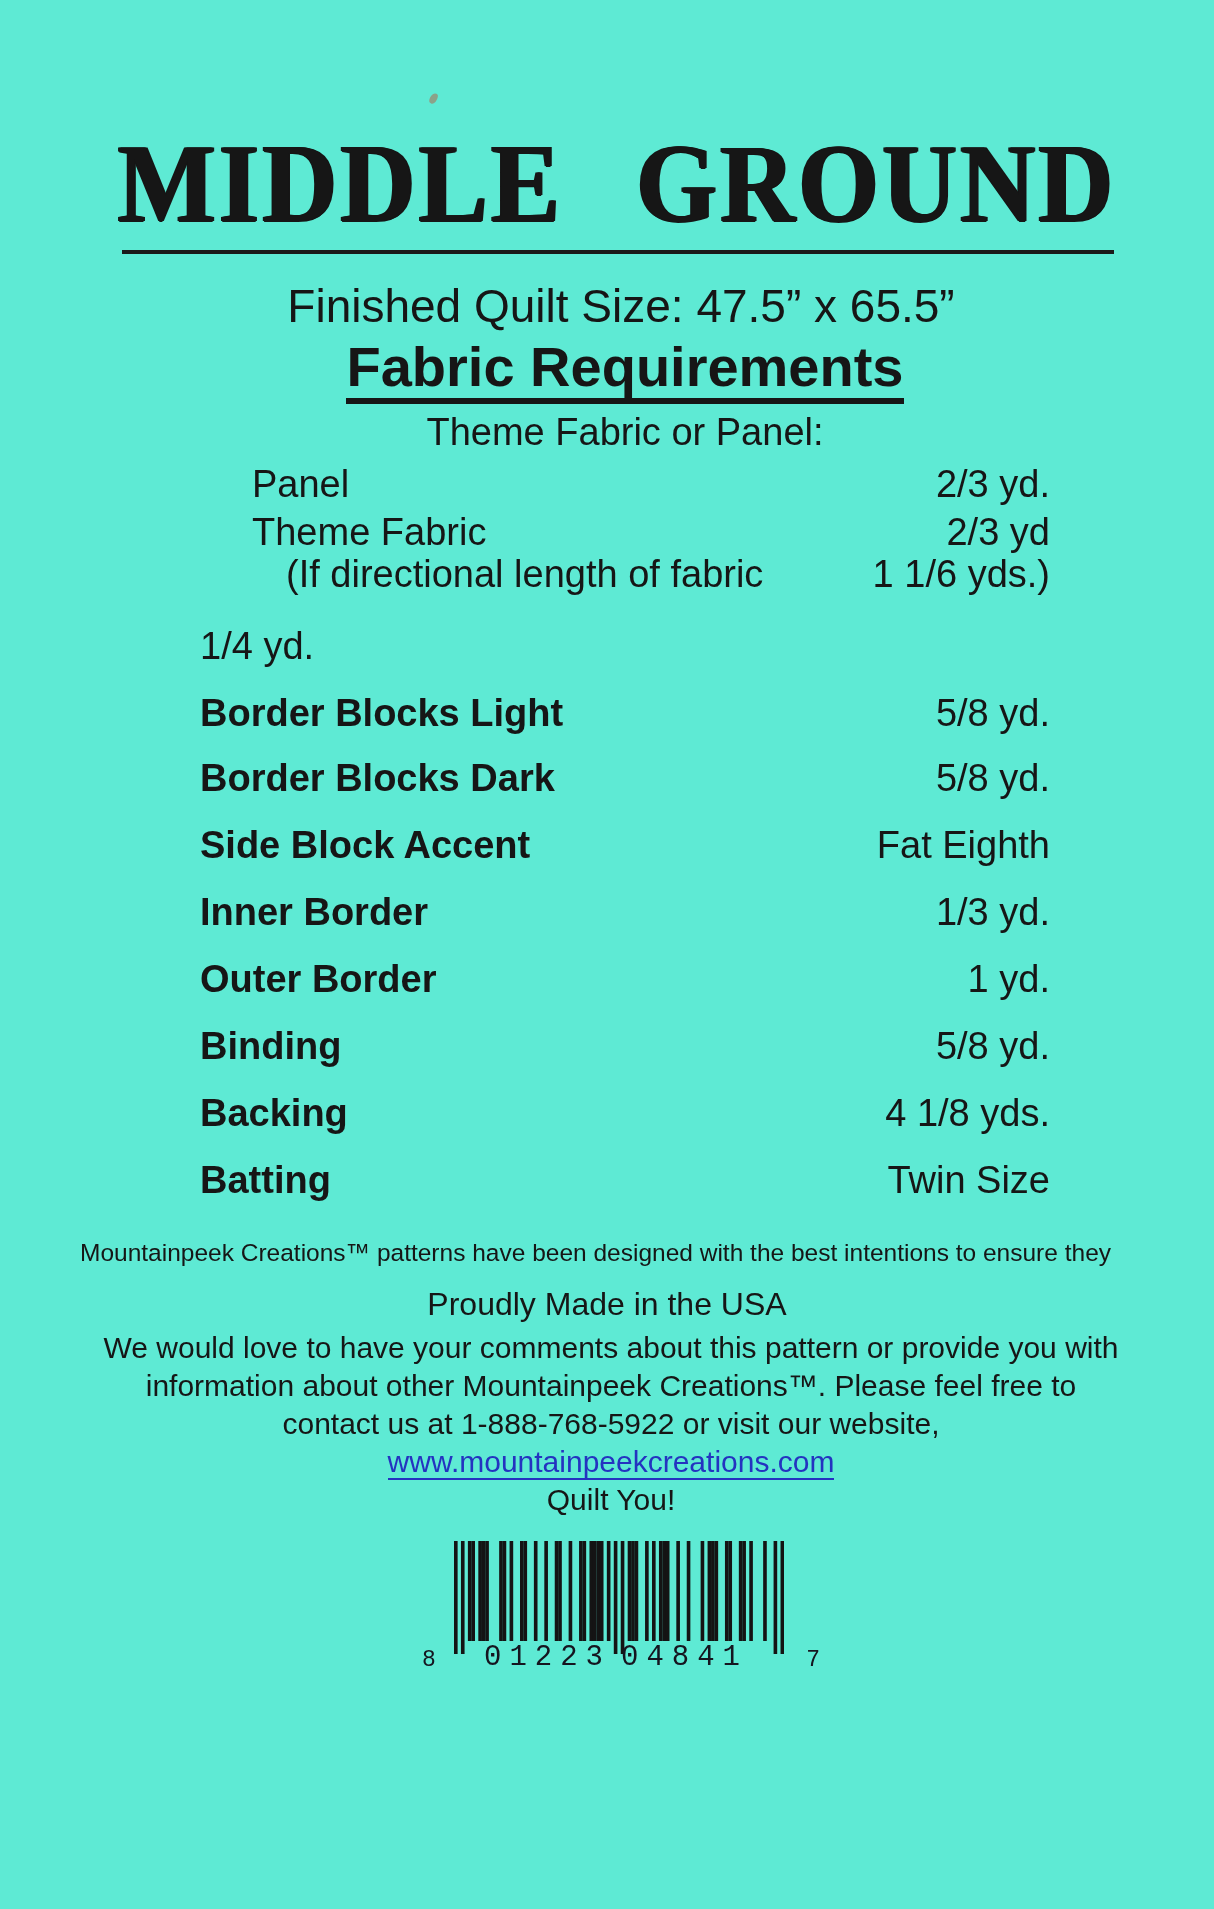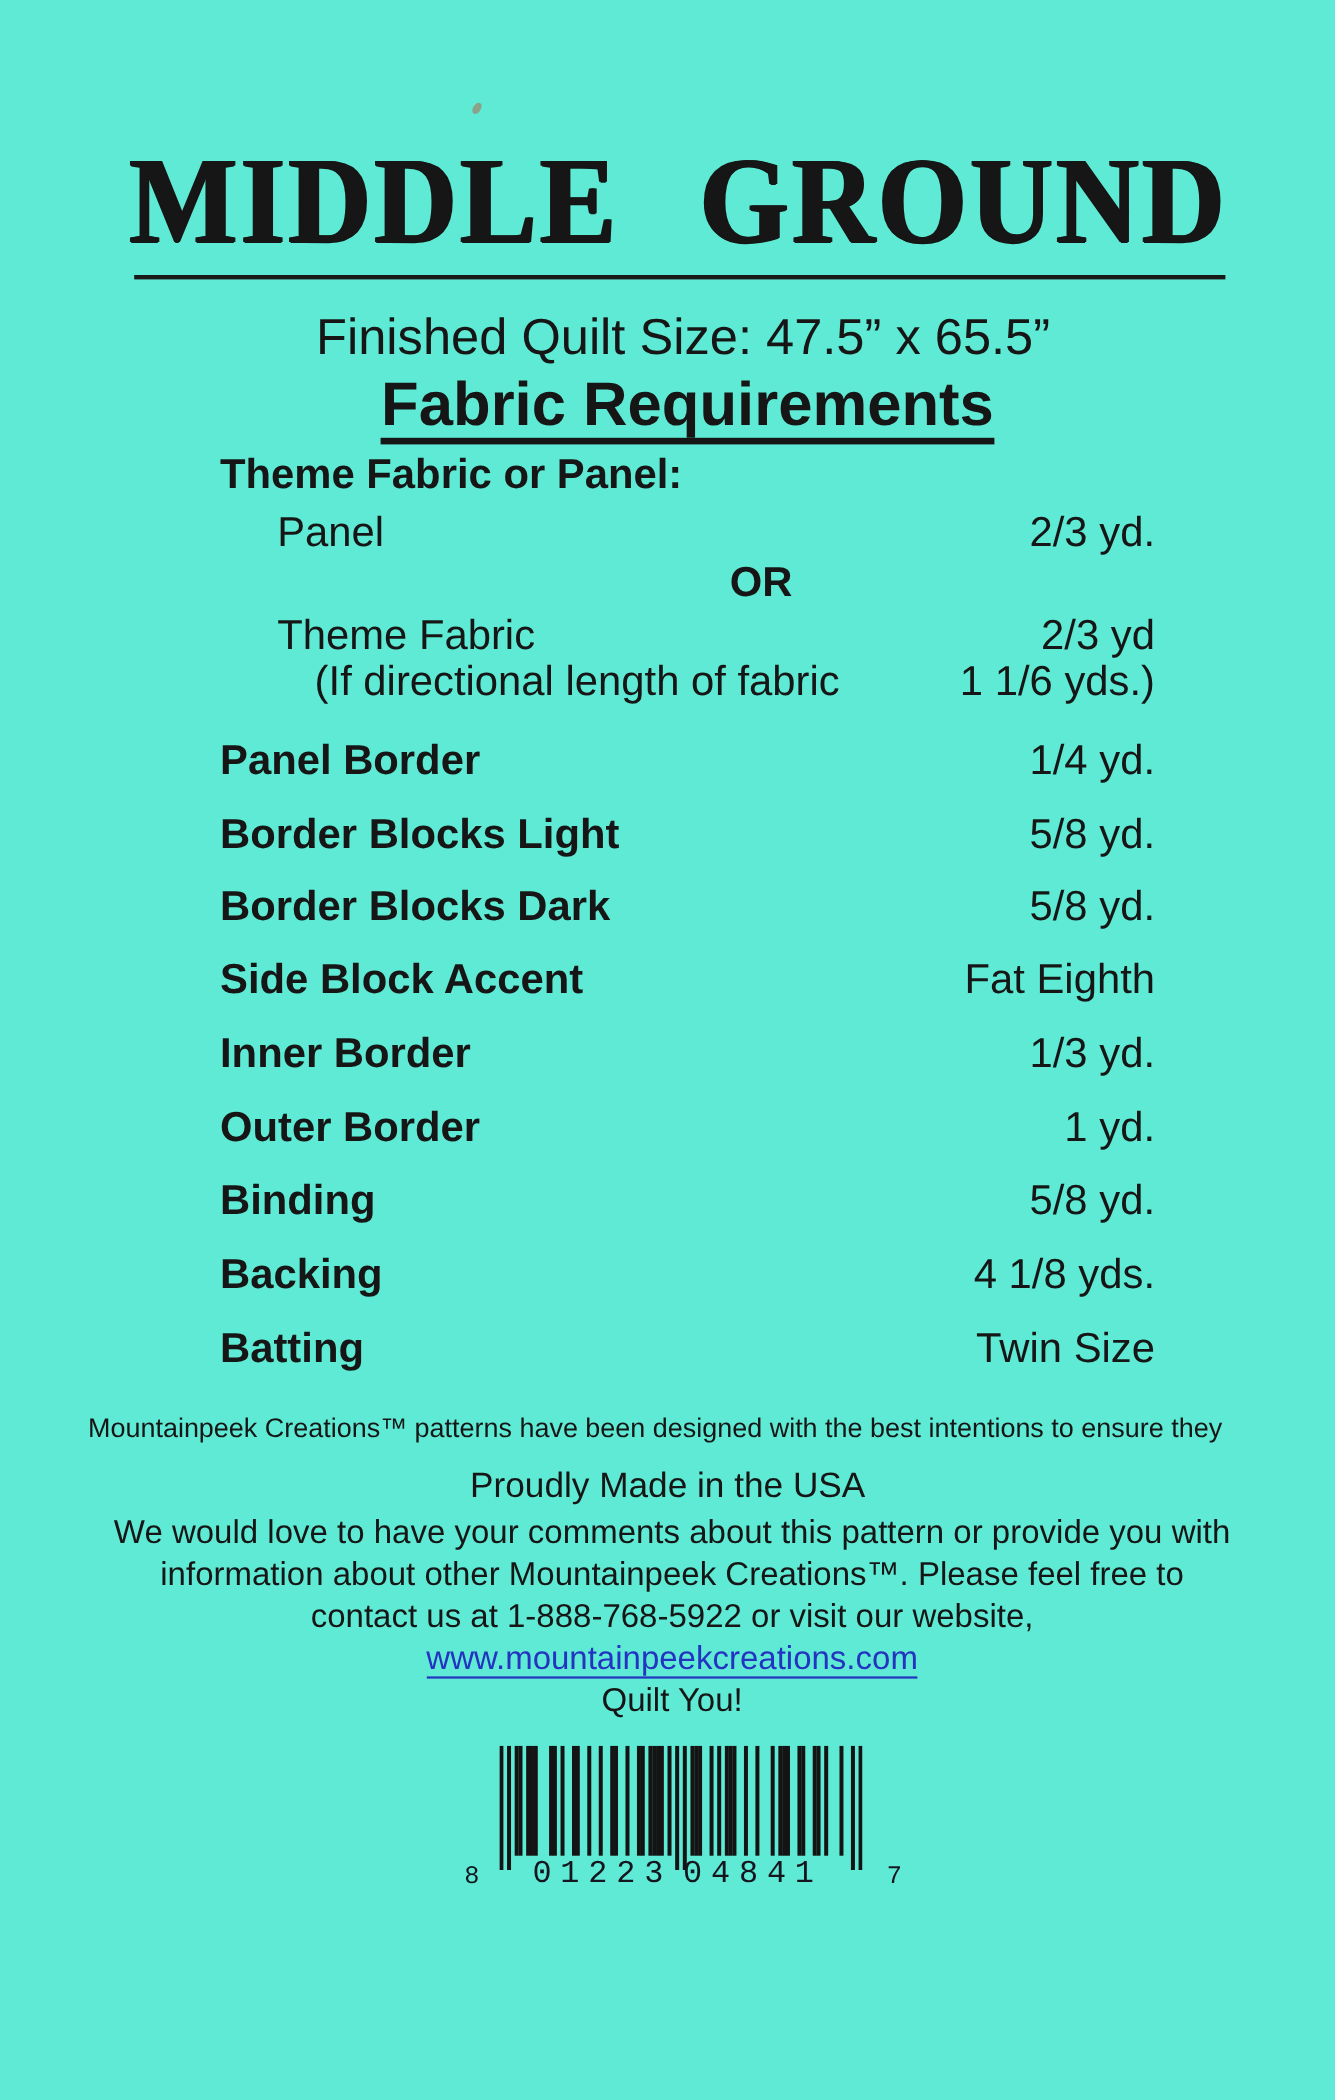--- a/index.html
+++ b/index.html
@@ -27,21 +27,21 @@
   .quilt-size {
     position:relative; left:14px; margin-top:26px;
     font-size:46px; line-height:52px; text-align:center;
   }
   .heading-wrap { text-align:center; margin-top:6px; position:relative; left:18px; }
   .section-heading {
     display:inline-block; font-size:56px; line-height:58px; font-weight:bold;
     padding-bottom:2px; border-bottom:6px solid #161616;
   }
   .req-list { margin:8px 164px 0 200px; font-size:38px; }
-  .req-group-label { font-weight:bold; line-height:40px; }
+  .req-group-label { font-weight:normal; line-height:40px;text-align:center; }
   .req-row { display:flex; justify-content:space-between; line-height:40px; }
   .req-row .req-label { font-weight:bold; }
   .req-row.plain .req-label { font-weight:normal; }
   .req-value { font-weight:normal; }
   .indent1 .req-label { padding-left:52px; }
   .indent2 .req-label { padding-left:86px; }
   .or-row { position:relative; left:67px; text-align:center; font-weight:bold; line-height:40px; margin-top:6px; }
   .mt12 { margin-top:12px; } .mt8 { margin-top:8px; } .mt2 { margin-top:2px; }
   .mt32 { margin-top:32px; } .mt27 { margin-top:27px; } .mt25 { margin-top:25px; }
   .disclaimer { margin:36px 60px 0 80px; font-size:24.5px; line-height:34px; }
@@ -77,34 +77,32 @@
 
   <div class="req-list">
 
     <div class="req-group-label">Theme Fabric or Panel:</div>
 
     <div class="req-row plain indent1 mt12">
       <span class="req-label">Panel</span>
       <span class="req-value">2/3 yd.</span>
     </div>
 
-    <div class="or-row">OR</div>
 
     <div class="req-row plain indent1 mt8">
       <span class="req-label">Theme Fabric</span>
       <span class="req-value">2/3 yd</span>
     </div>
 
     <div class="req-row plain indent2 mt2">
       <span class="req-label">(If directional length of fabric</span>
       <span class="req-value">1 1/6 yds.)</span>
     </div>
 
     <div class="req-row mt32">
-      <span class="req-label">Panel Border</span>
       <span class="req-value">1/4 yd.</span>
     </div>
 
     <div class="req-row mt27">
       <span class="req-label">Border Blocks Light</span>
       <span class="req-value">5/8 yd.</span>
     </div>
 
     <div class="req-row mt25">
       <span class="req-label">Border Blocks Dark</span>

